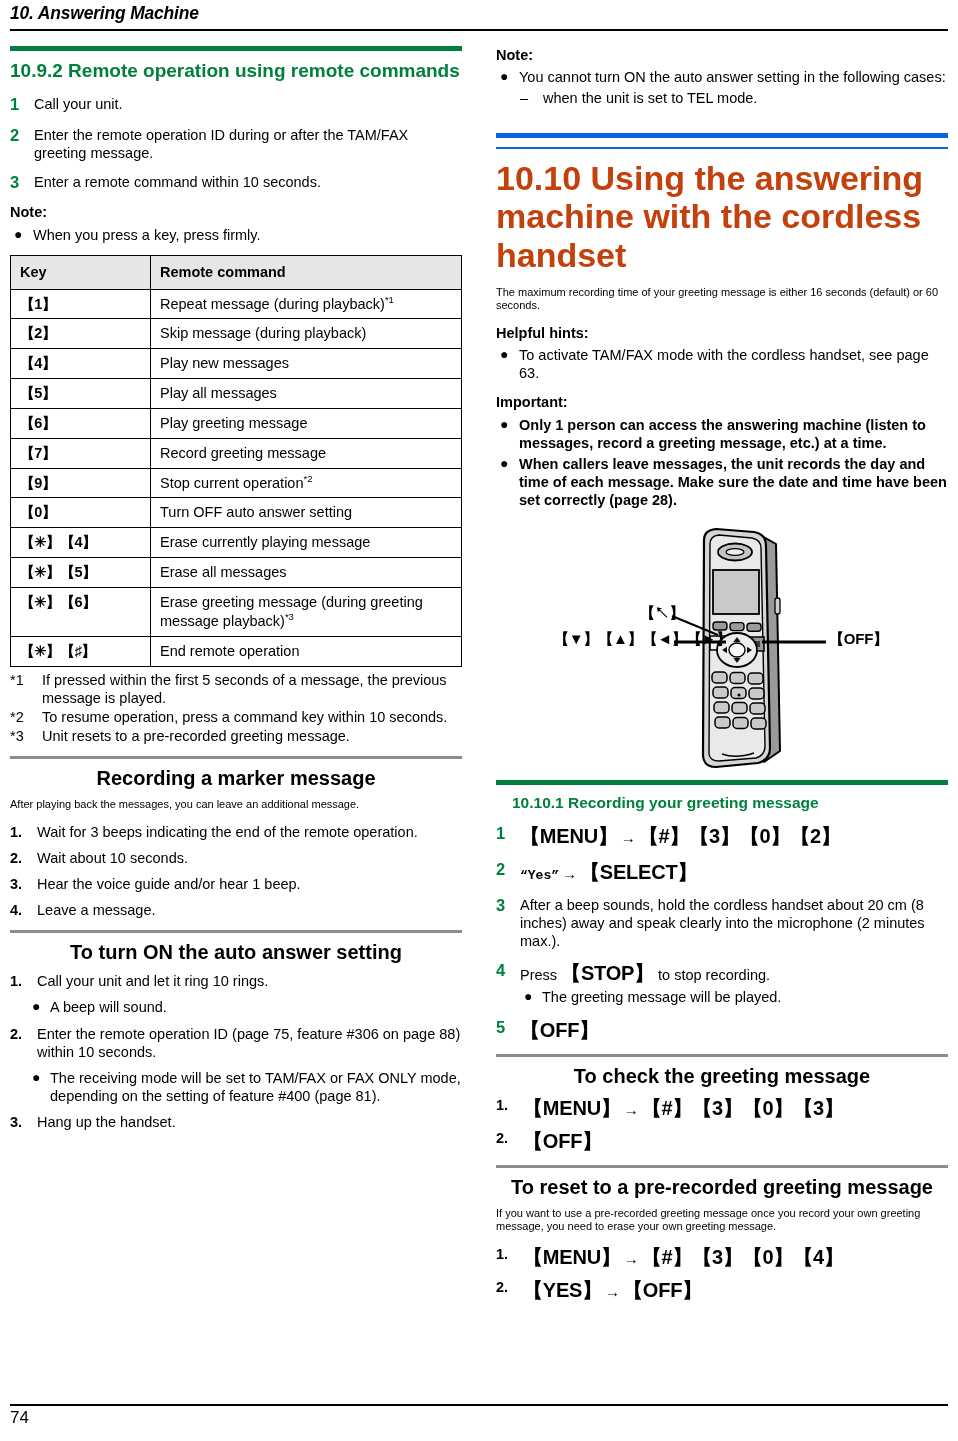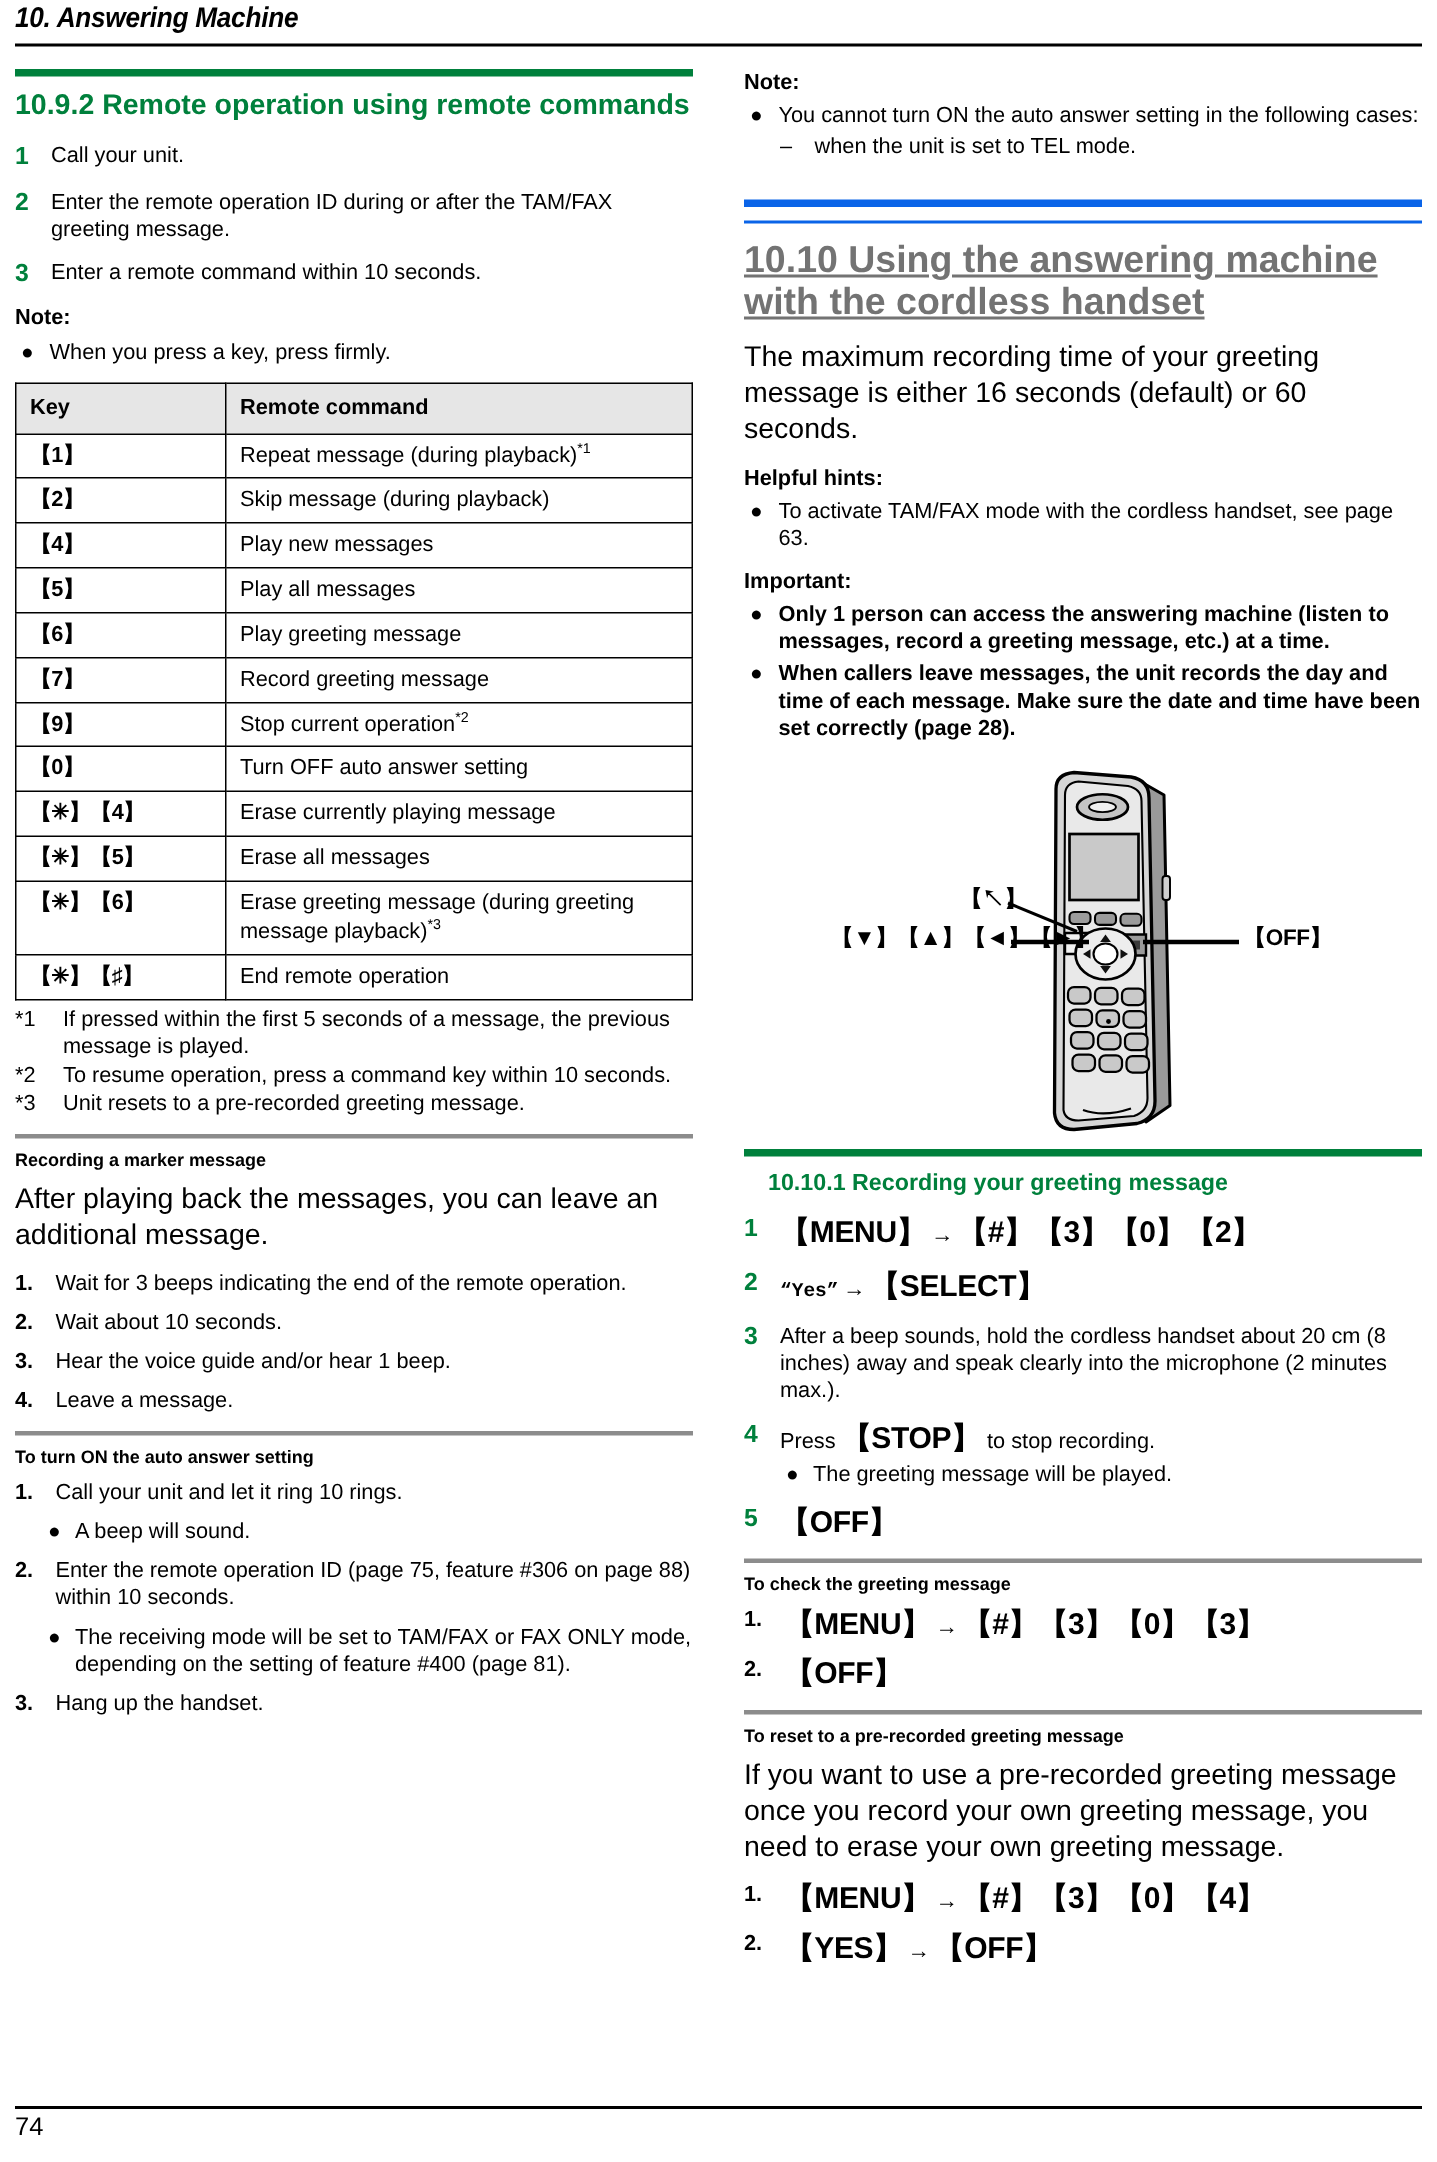--- a/index.html
+++ b/index.html
@@ -64,58 +64,58 @@
   }
 
   h2.sec-green {
     color: #00803C;
     font-size: 19px;
     font-weight: bold;
     line-height: 1.12;
     margin: 0 0 14px 0;
   }
   h2.sec-blue {
-    color: #737373;
-    font-size: 25px;
+    color: #c2410c;
+    font-size: 34px;
     font-weight: bold;
     line-height: 1.12;
     margin: 0 0 12px 0;
-    text-decoration: underline;
   }
   h3.sub-green {
     color: #00803C;
     font-size: 15.5px;
     font-weight: bold;
     line-height: 1.15;
     margin: 0 0 12px 16px;
   }
 
   
   .rule-grey {
     height: 3px; background: #8C8C8C;
     margin: 11px 0 7px 0;
   }
 
   
   p.body {
-    font-size: 19px;
+    font-size: 11px;
     line-height: 1.25;
     margin: 0 0 11px 0;
   }
   .lbl-bold {
     font-size: 14.5px;
     font-weight: bold;
     line-height: 1.25;
     margin: 0 0 4px 0;
   }
   .heading-bold {
-    font-size: 12px;
+    font-size: 20px;
     font-weight: bold;
     line-height: 1.25;
     margin: 0 0 7px 0;
+    text-align: center;
   }
 
   
   .steps { margin: 0; }
   .step {
     display: flex;
     margin-bottom: 11px;
   }
   .step-num {
     color: #00803C;

